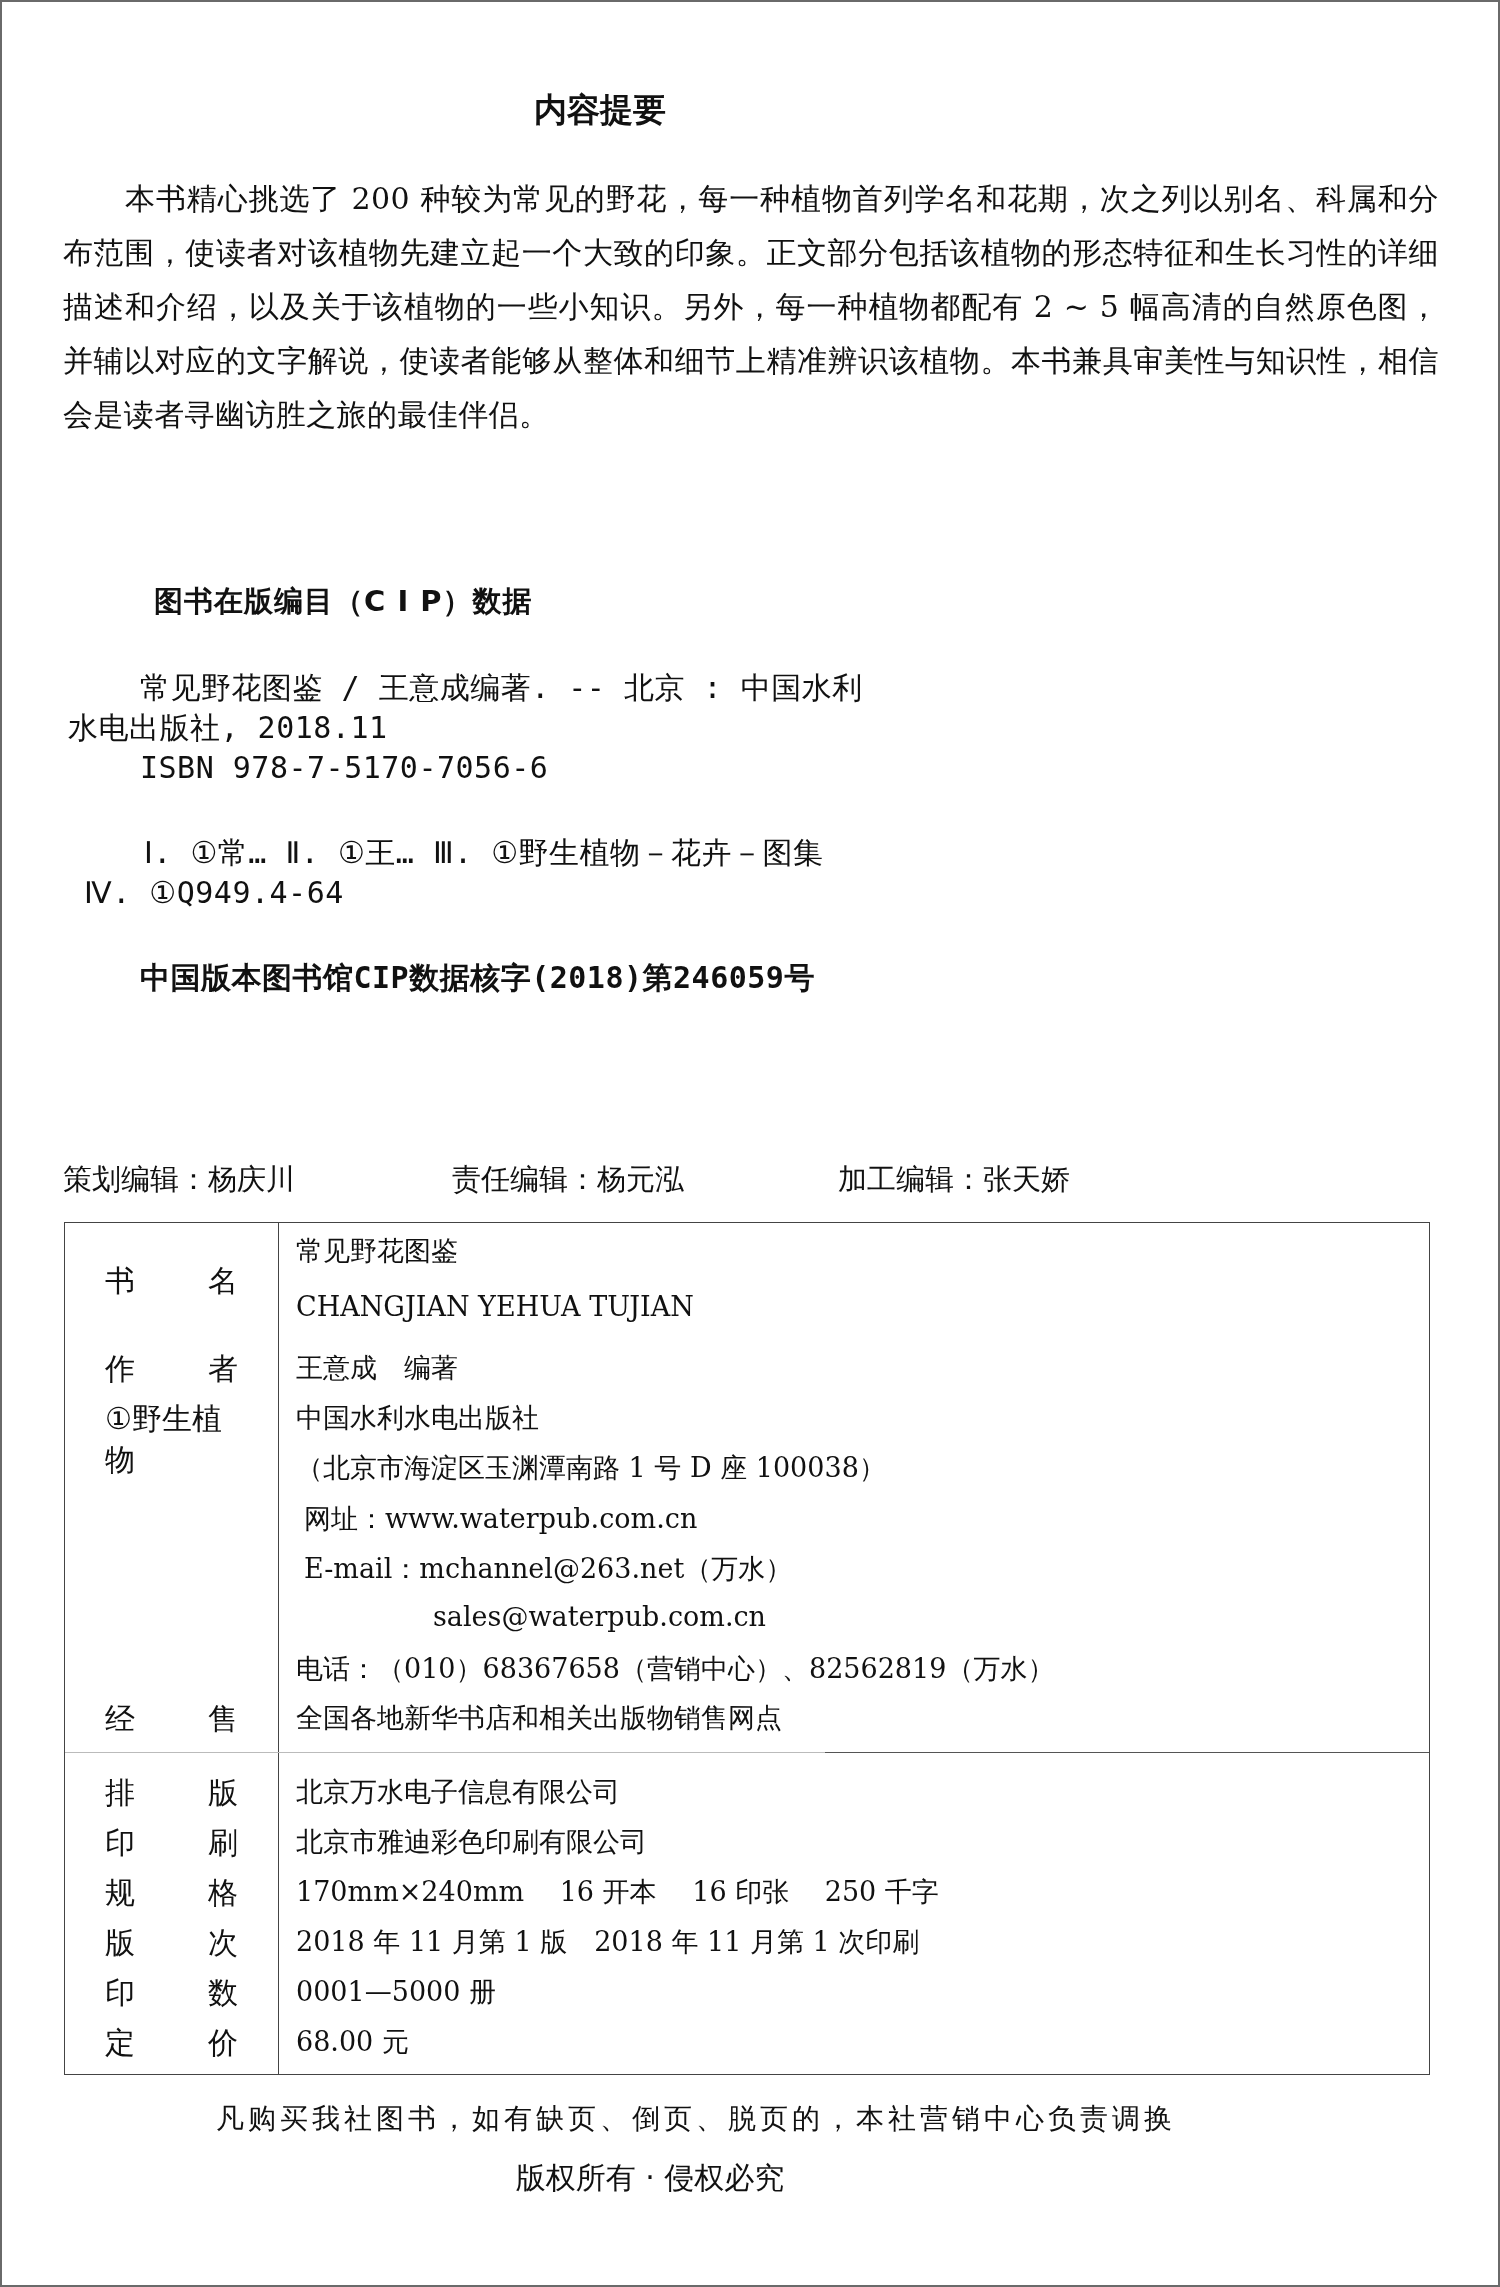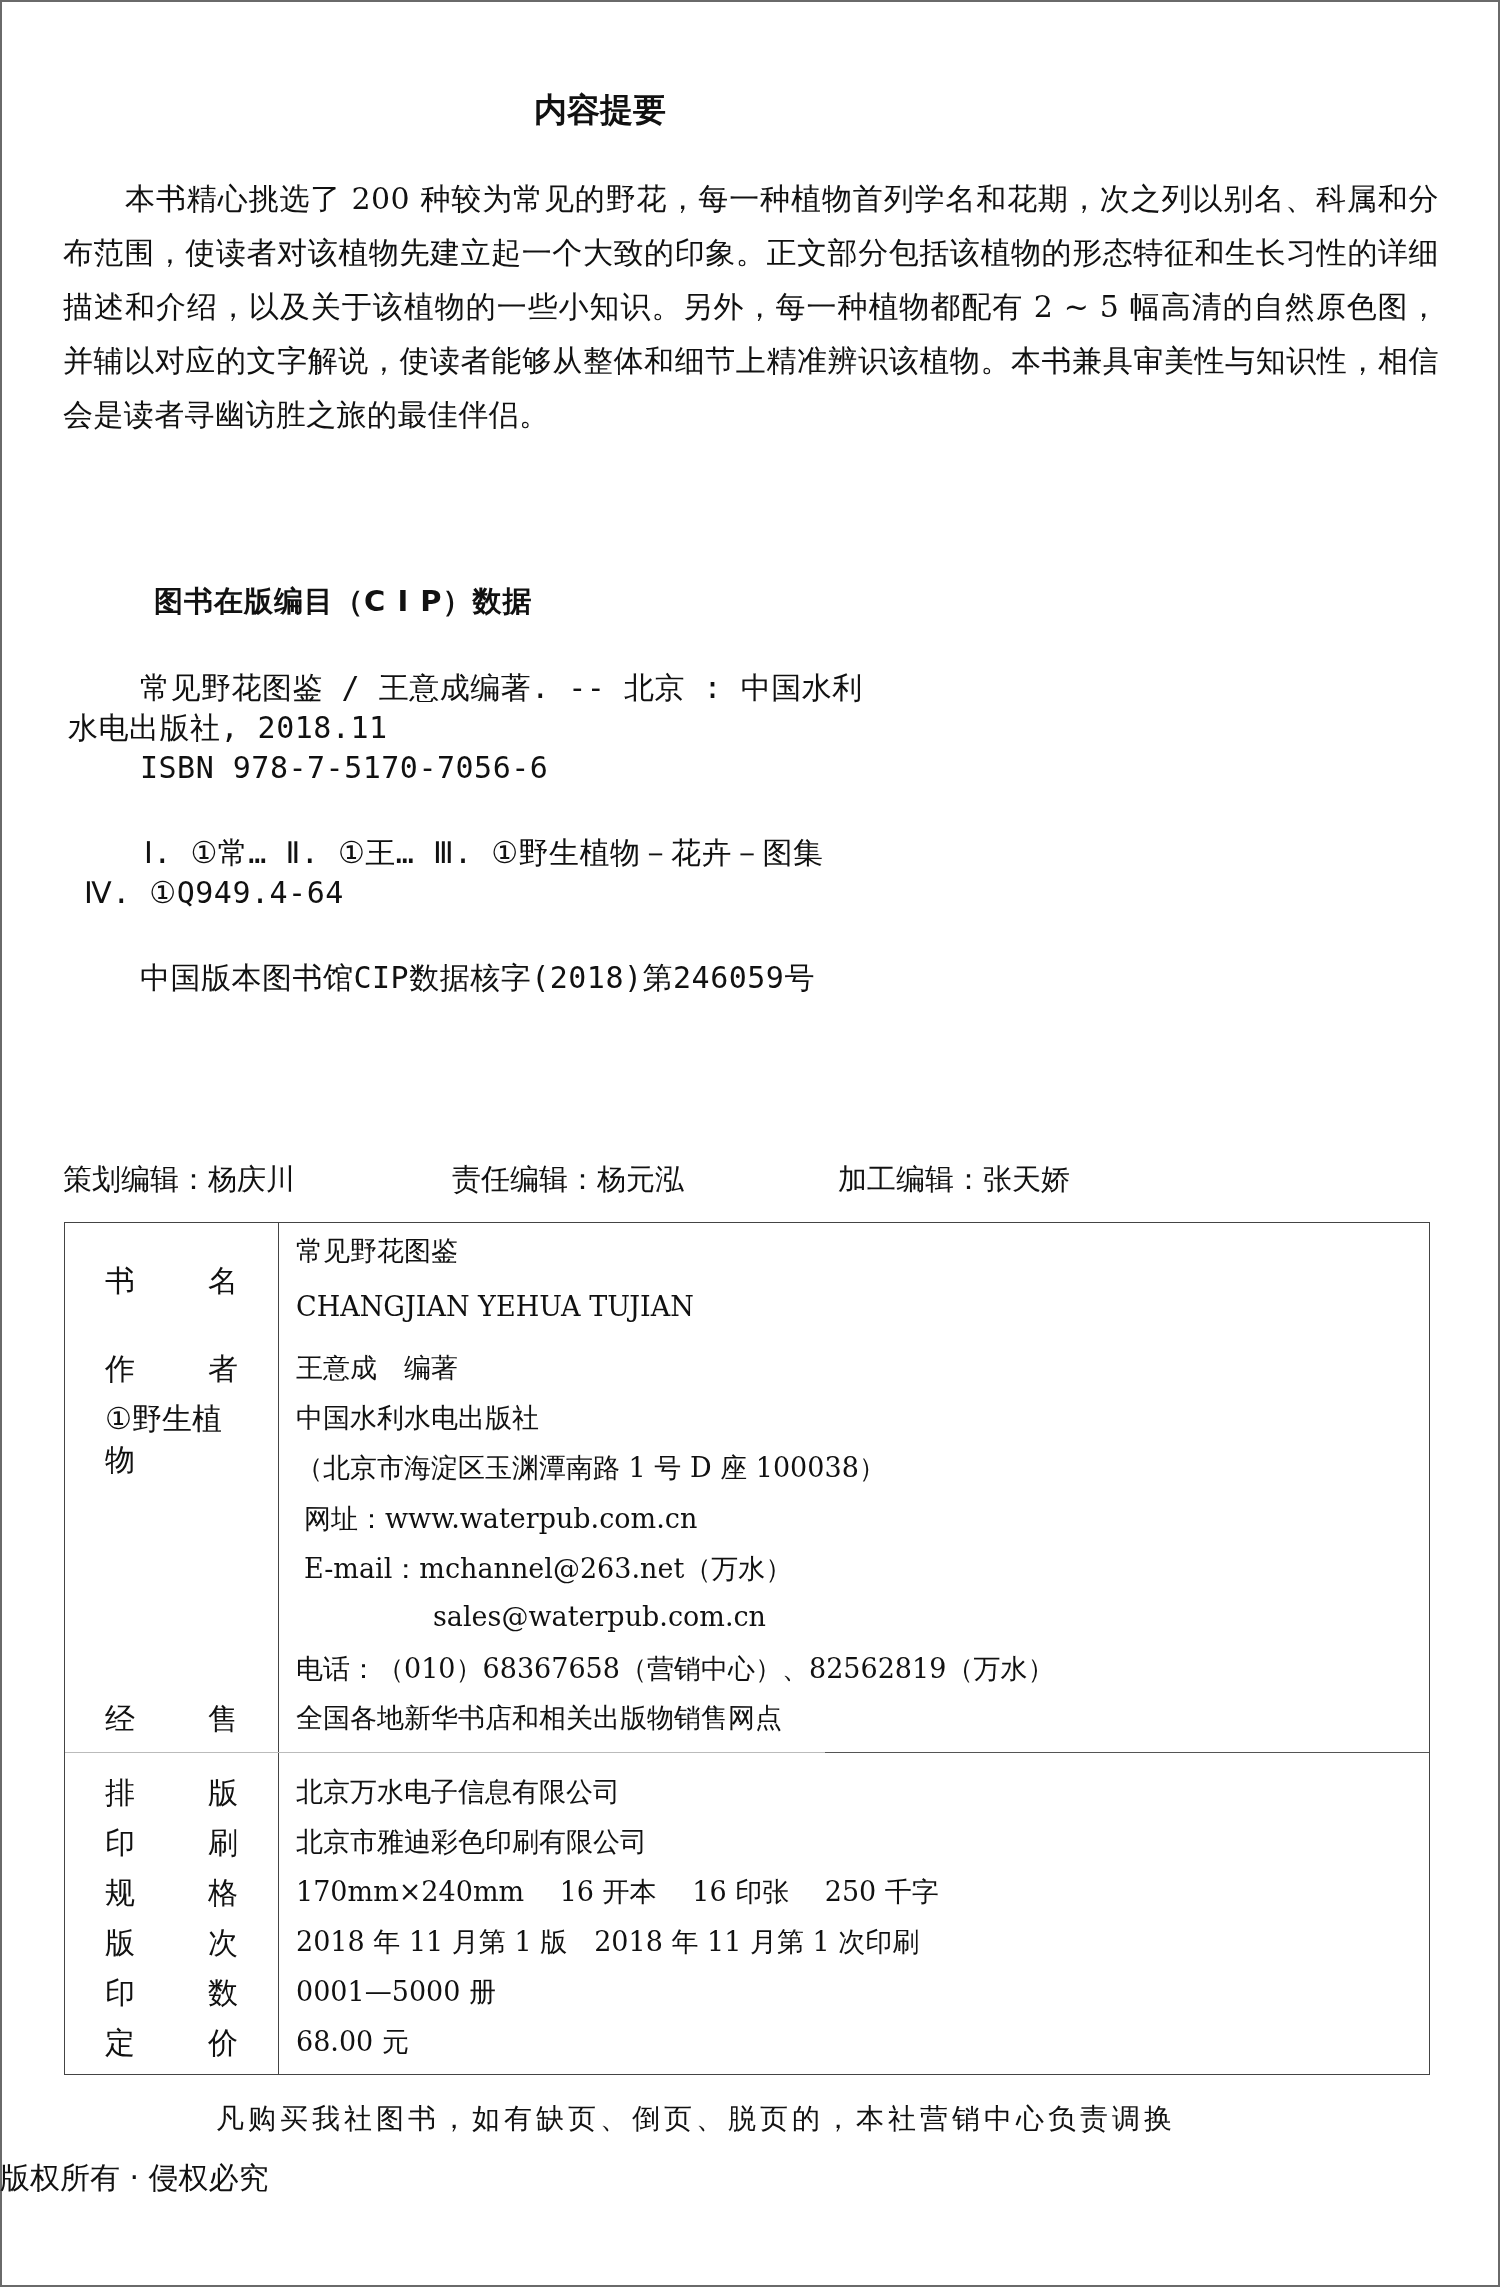--- a/index.html
+++ b/index.html
@@ -21,37 +21,37 @@
   .table { position: absolute; left: 64px; top: 1222px; width: 1366px; height: 853px; border: 1.5px solid #444; box-sizing: border-box; }
   .divider { position: absolute; left: 213px; top: 0; bottom: 0; width: 0; border-left: 1.5px solid #444; }
   .sep { position: absolute; left: 0; right: 0; top: 529px; height: 0; border-top: 1.5px solid #bbb; }
   .sep-dark { position: absolute; left: 760px; right: 0; top: 529px; height: 0; border-top: 1.5px solid #555; }
 
   .lbl { position: absolute; left: 40px; width: 133px; font-size: 30px; display: flex; justify-content: space-between; }
   .lbl.full { justify-content: flex-start; letter-spacing: 0; }
   .val { position: absolute; left: 231px; font-size: 27px; white-space: nowrap; }
 
   .footer1 { left: 0; width: 1392px; text-align: center; top: 2100px; font-size: 28px; letter-spacing: 4px; }
-  .footer2 { left: 0; width: 1300px; text-align: left; top: 2158px; font-size: 30px; }
+  .footer2 { left: 0; width: 1300px; text-align: center; top: 2158px; font-size: 30px; }
 </style>
 </head>
 <body>
 
 <div class="page"></div>
 
 <div class="abs title sans">内容提要</div>
 <div class="abs summary serif">本书精心挑选了 200 种较为常见的野花，每一种植物首列学名和花期，次之列以别名、科属和分布范围，使读者对该植物先建立起一个大致的印象。正文部分包括该植物的形态特征和生长习性的详细描述和介绍，以及关于该植物的一些小知识。另外，每一种植物都配有 2 ~ 5 幅高清的自然原色图，并辅以对应的文字解说，使读者能够从整体和细节上精准辨识该植物。本书兼具审美性与知识性，相信会是读者寻幽访胜之旅的最佳伴侣。</div>
 
 <div class="abs cip-heading sans">图书在版编目（C I P）数据</div>
 <div class="abs cip-line mono" style="left:140px; top:668px;">常见野花图鉴 / 王意成编著. -- 北京 : 中国水利</div>
 <div class="abs cip-line mono" style="left:68px; top:708px;">水电出版社, 2018.11</div>
 <div class="abs cip-line mono" style="left:140px; top:748px;">ISBN 978-7-5170-7056-6</div>
 <div class="abs cip-line mono" style="left:144px; top:833px;">Ⅰ. ①常… Ⅱ. ①王… Ⅲ. ①野生植物－花卉－图集</div>
 <div class="abs cip-line mono" style="left:84px; top:873px;">Ⅳ. ①Q949.4-64</div>
-<div class="abs cip-line mono" style="left:140px; top:958px;">中国版本图书馆CIP数据核字(2018)第246059号</div>
+<div class="abs cip-line mono" style="left:140px; top:958px;font-weight:bold;">中国版本图书馆CIP数据核字(2018)第246059号</div>
 
 <div class="abs editors sans" style="left:63px;">
   <span>策划编辑：</span><span>杨庆川</span>
 </div>
 <div class="abs editors sans" style="left:452px;">
   <span>责任编辑：</span><span>杨元泓</span>
 </div>
 <div class="abs editors sans" style="left:838px;">
   <span>加工编辑：</span><span>张天娇</span>
 </div>

